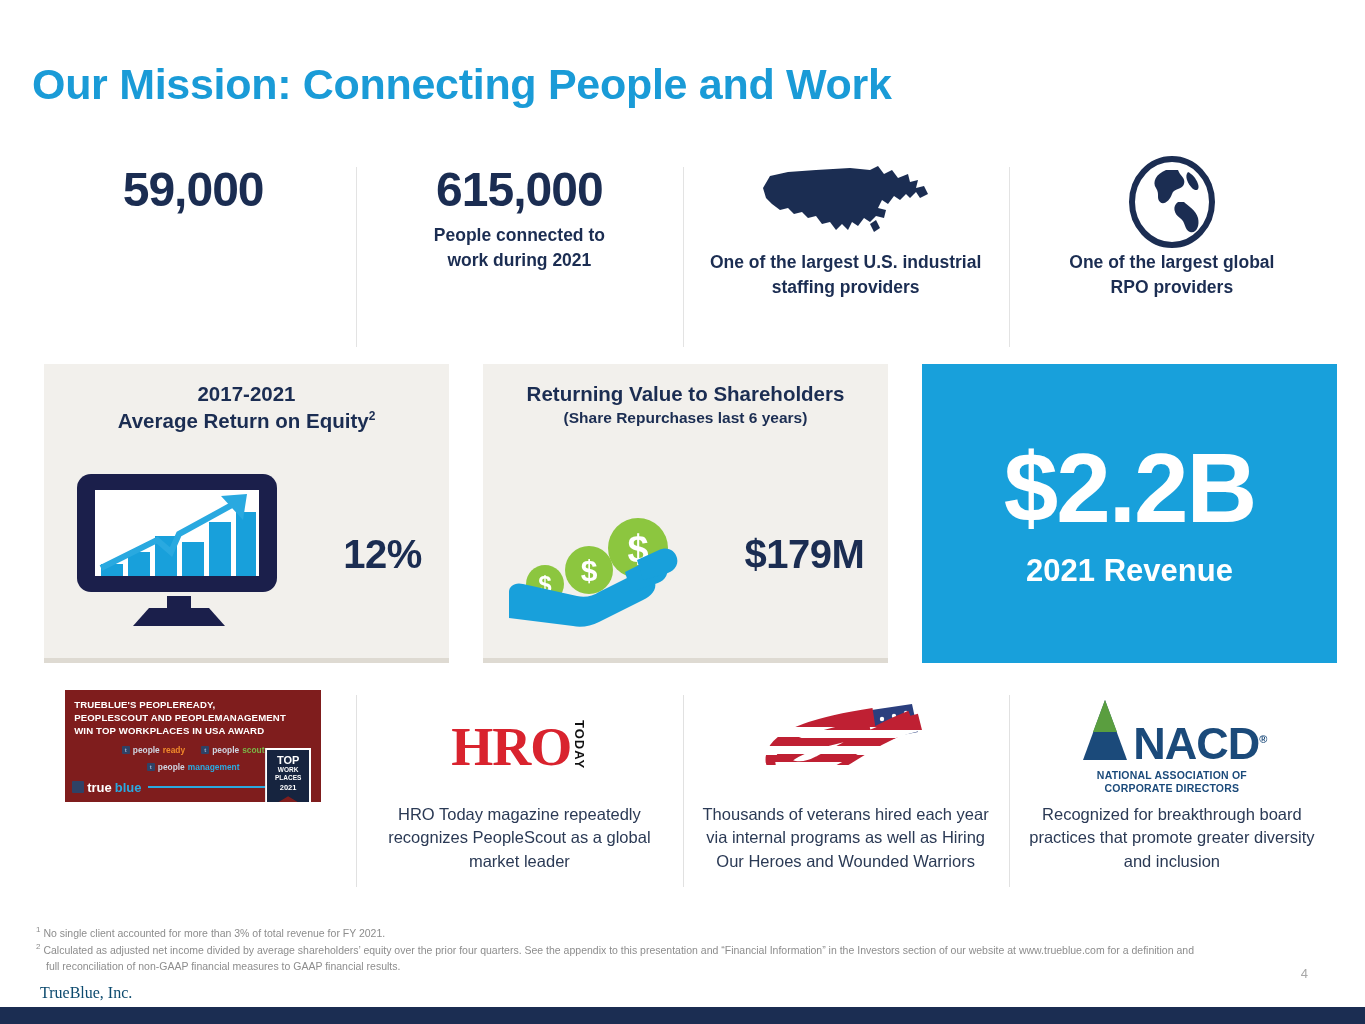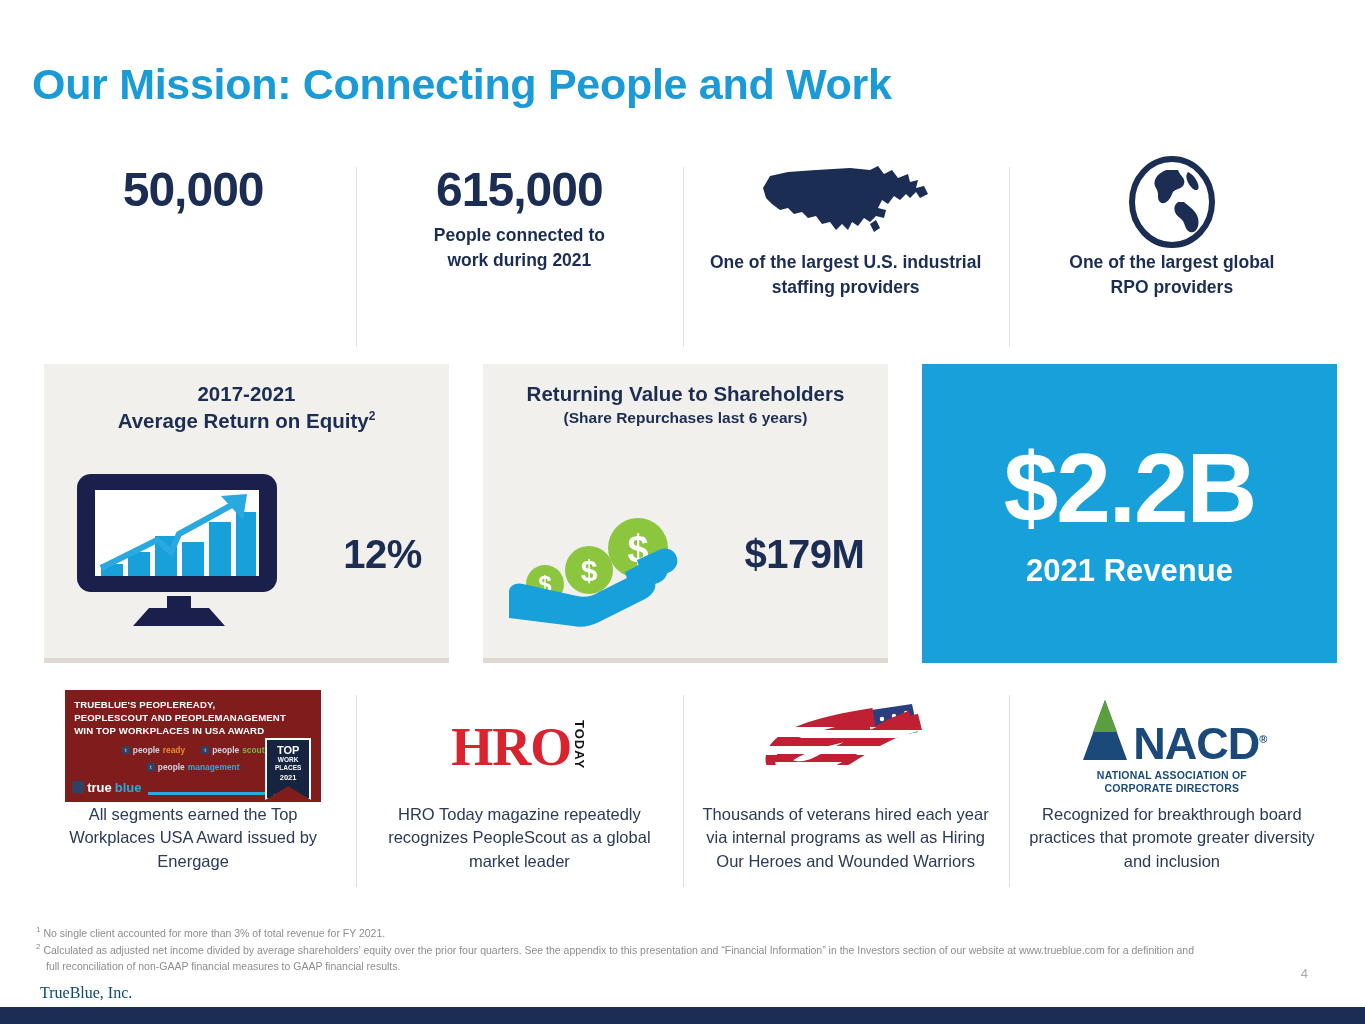--- a/index.html
+++ b/index.html
@@ -144,27 +144,27 @@
     font-size: 8.4px; font-weight: bold; color: #cfd6e2; white-space: nowrap;
   }
   .brandchip .sq {
     width: 8px; height: 8px; background: #2f4266; color: #9fb3d1;
     font-size: 6px; display: inline-flex; align-items: center; justify-content: center;
     border-radius: 1px;
   }
   .brandchip .accent-orange { color: #f08a2b; }
   .brandchip .accent-green { color: #7ab648; }
   .brandchip .accent-blue { color: #2aa9e0; }
-  .tb-row { display: flex; align-items: flex-end; gap: 7px; margin: 8px 0 0 7px; }
+  .tb-row { display: flex; align-items: center; gap: 7px; margin: 8px 0 0 7px; }
   .tb-logo { display: inline-flex; align-items: center; gap: 3px; font-size: 13px; font-weight: bold; color: #fff; }
   .tb-logo .sq { width: 12px; height: 12px; background: #2f4266; border-radius: 1px; }
   .tb-logo .blue { color: #2aa9e0; }
   .tb-rule { flex: 1; height: 2.5px; background: #2aa9e0; margin-right: 46px; }
   .ribbon {
-    position: absolute; right: 10px; top: 48px;
+    position: absolute; right: 10px; top: 58px;
     width: 46px; height: 62px; background: #16243f;
     border: 2px solid #fff;
     clip-path: polygon(0 0, 100% 0, 100% 100%, 50% 78%, 0 100%);
     display: flex; flex-direction: column; align-items: center; justify-content: flex-start;
     padding-top: 5px; color: #fff;
   }
   .ribbon .t1 { font-size: 11px; font-weight: bold; line-height: 1; }
   .ribbon .t2 { font-size: 6.5px; font-weight: bold; line-height: 1.25; }
   .ribbon .t3 { font-size: 7.5px; font-weight: bold; margin-top: 1px; }
 
@@ -196,21 +196,21 @@
 </head>
 <body>
 
 <div class="slide">
 
   <div class="slide-title">Our Mission: Connecting People and Work</div>
 
   <div class="stats-row">
 
     <div class="stat-cell">
-      <div class="stat-number">50,000</div>
+      <div class="stat-number">59,000</div>
     </div>
 
     <div class="stat-cell">
       <div class="stat-number">615,000</div>
       <div class="stat-label">
         <span>People connected to</span><br>
         <span>work during 2021</span>
       </div>
     </div>
 
@@ -329,21 +329,20 @@
           </div>
           <div class="ribbon">
             <span class="t1">TOP</span>
             <span class="t2">WORK</span>
             <span class="t2">PLACES</span>
             <span class="t3">2021</span>
           </div>
 
         </div>
       </div>
-      <div class="bot-caption">All segments earned the Top Workplaces USA Award issued by Energage</div>
     </div>
 
     <div class="bot-cell">
       <div class="bot-logo">
         <div class="hro">
           <span class="hro-main">HRO</span>
           <span class="hro-today">TODAY</span>
         </div>
       </div>
       <div class="bot-caption">HRO Today magazine repeatedly recognizes PeopleScout as a global market leader</div>

